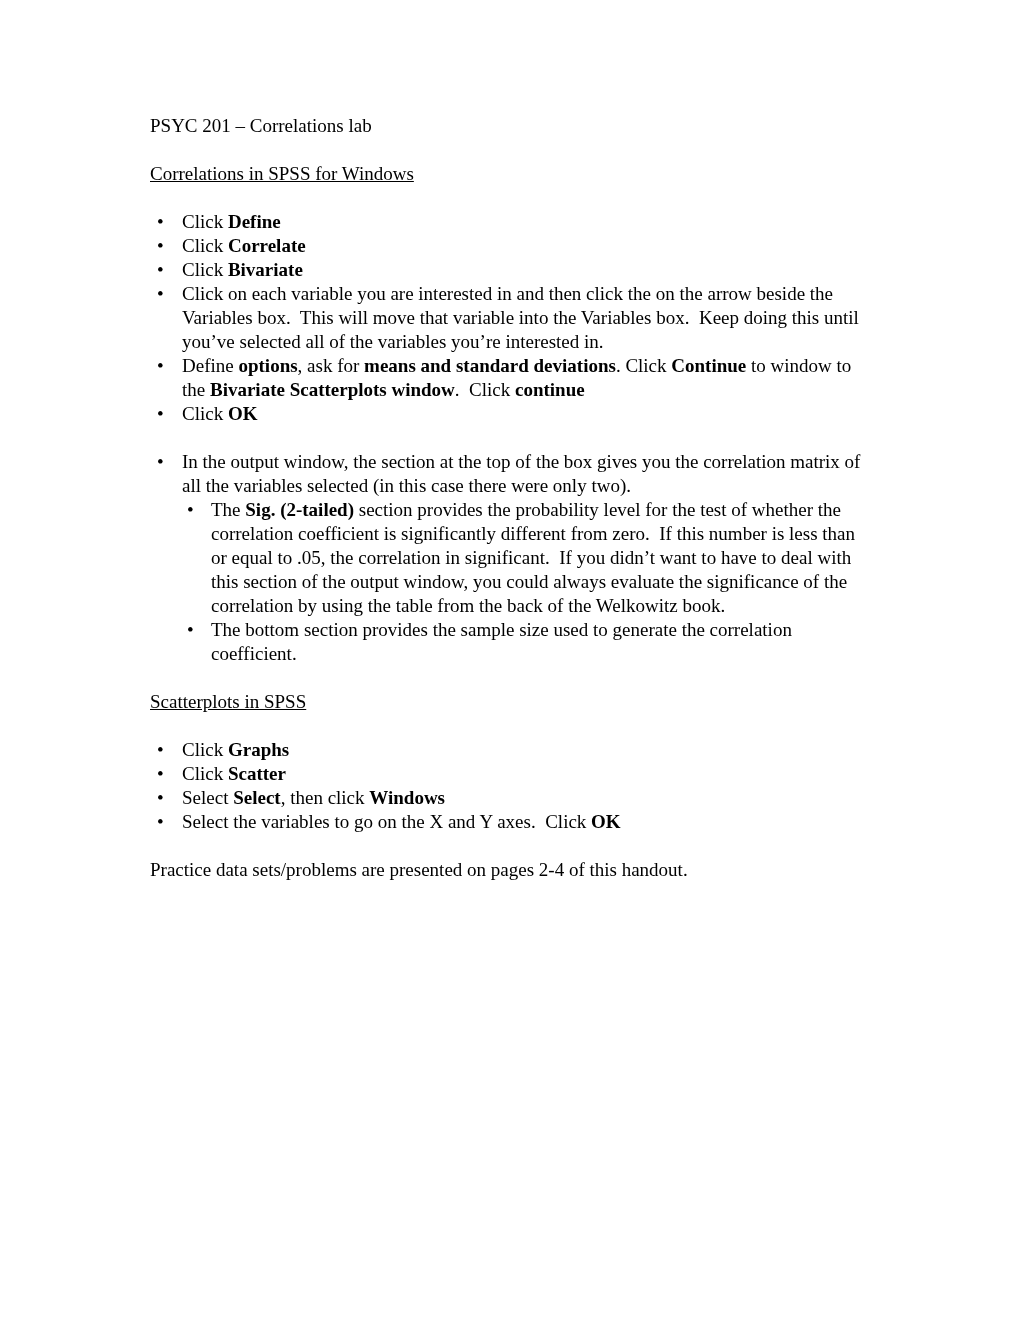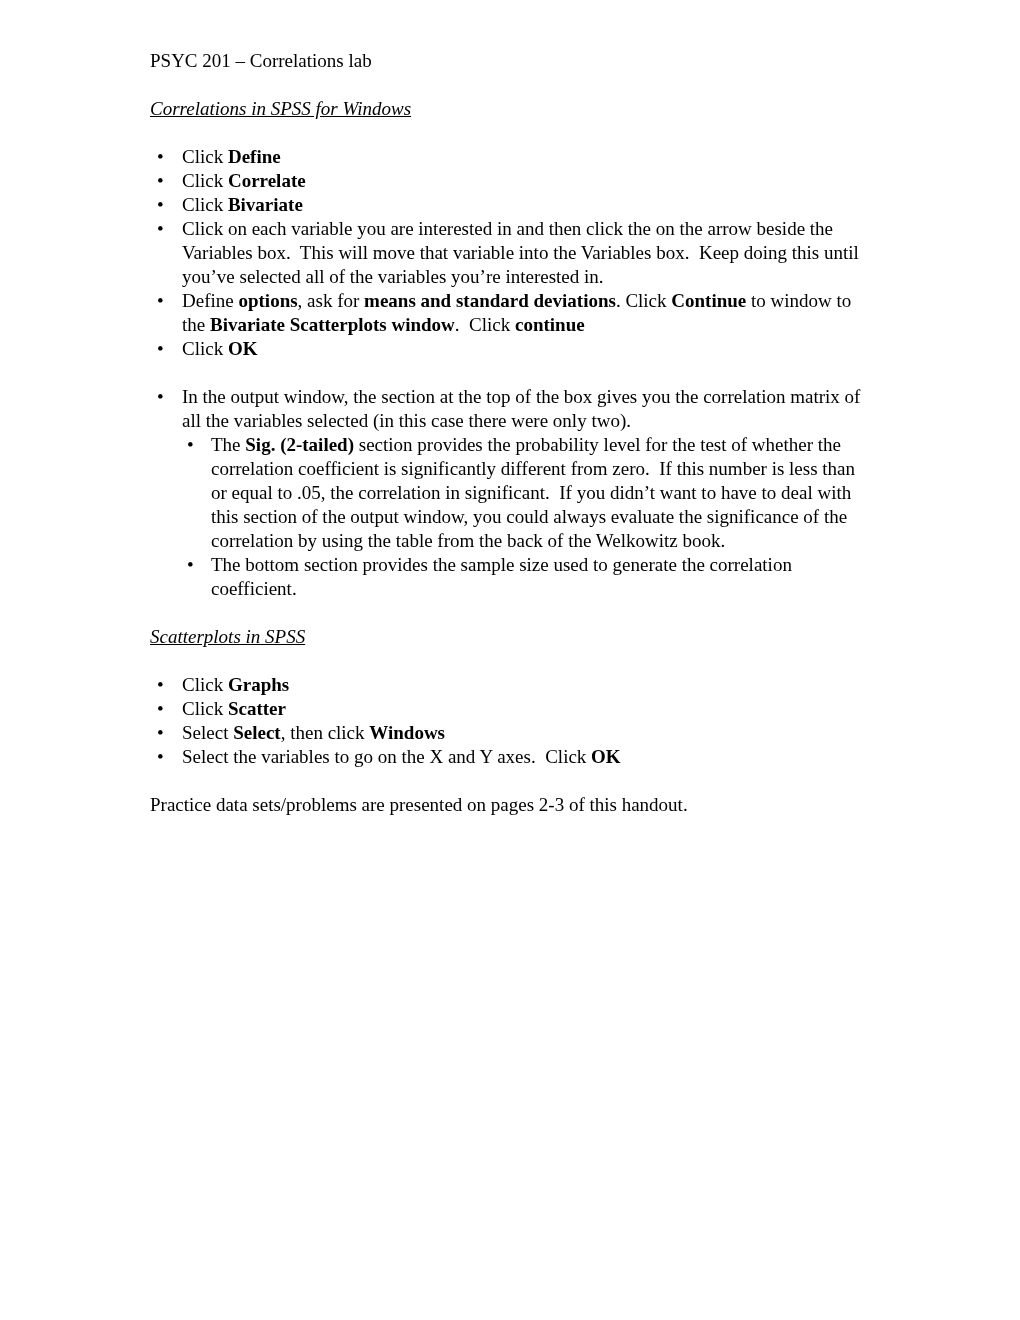--- a/index.html
+++ b/index.html
@@ -6,36 +6,35 @@
     margin: 0;
     padding: 0;
     background: #ffffff;
   }
   .page {
     position: relative;
     width: 1020px;
     min-height: 1320px;
     background: #ffffff;
     box-sizing: border-box;
-    padding: 49px 150px 0 150px;
+    padding: 114px 150px 0 150px;
     font-family: "Liberation Serif", "DejaVu Serif", serif;
     font-size: 19px;
     line-height: 24px;
     color: #000000;
   }
   .doc-title {
     white-space: pre-wrap;
   }
   .sp {
     height: 24px;
   }
   .heading {
     text-decoration: underline;
     white-space: pre-wrap;
-    font-style: italic;
   }
   .li {
     position: relative;
     padding-left: 32px;
   }
   .li .marker {
     position: absolute;
     left: 7px;
     top: 0;
   }
@@ -133,15 +132,15 @@
         <div class="btext"><span>Select </span><b>Select</b><span>, then click </span><b>Windows</b></div>
       </div>
     <div class="li">
         <span class="marker">•</span>
         <div class="btext"><span>Select the variables to go on the X and Y axes.  Click </span><b>OK</b></div>
       </div>
   </div>
 
   <div class="sp"></div>
 
-  <div class="para">Practice data sets/problems are presented on pages 2-3 of this handout.</div>
+  <div class="para">Practice data sets/problems are presented on pages 2-4 of this handout.</div>
 
 </div>
 
 </body></html>

